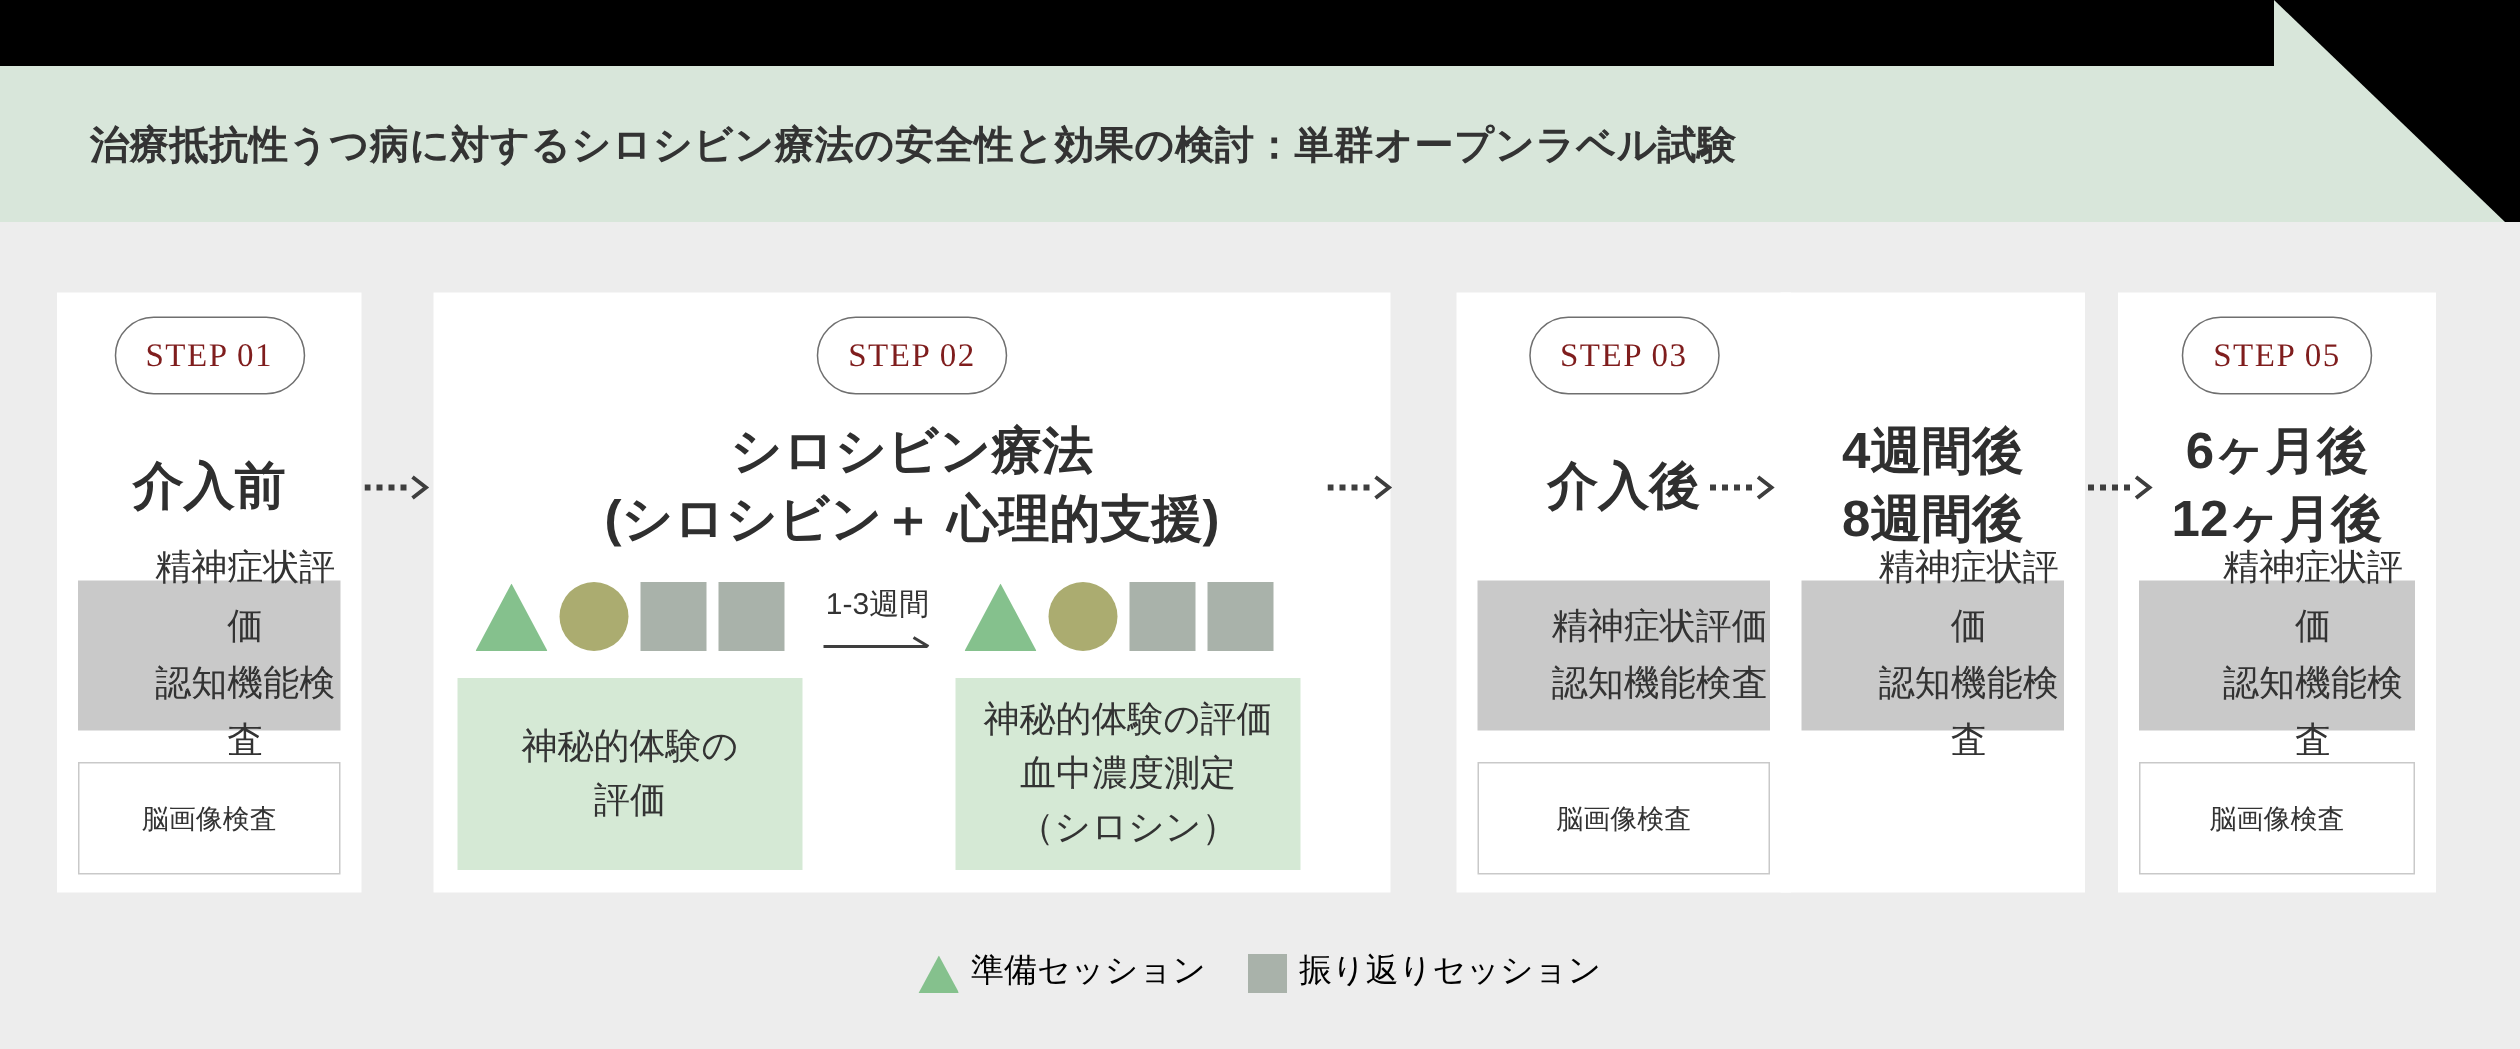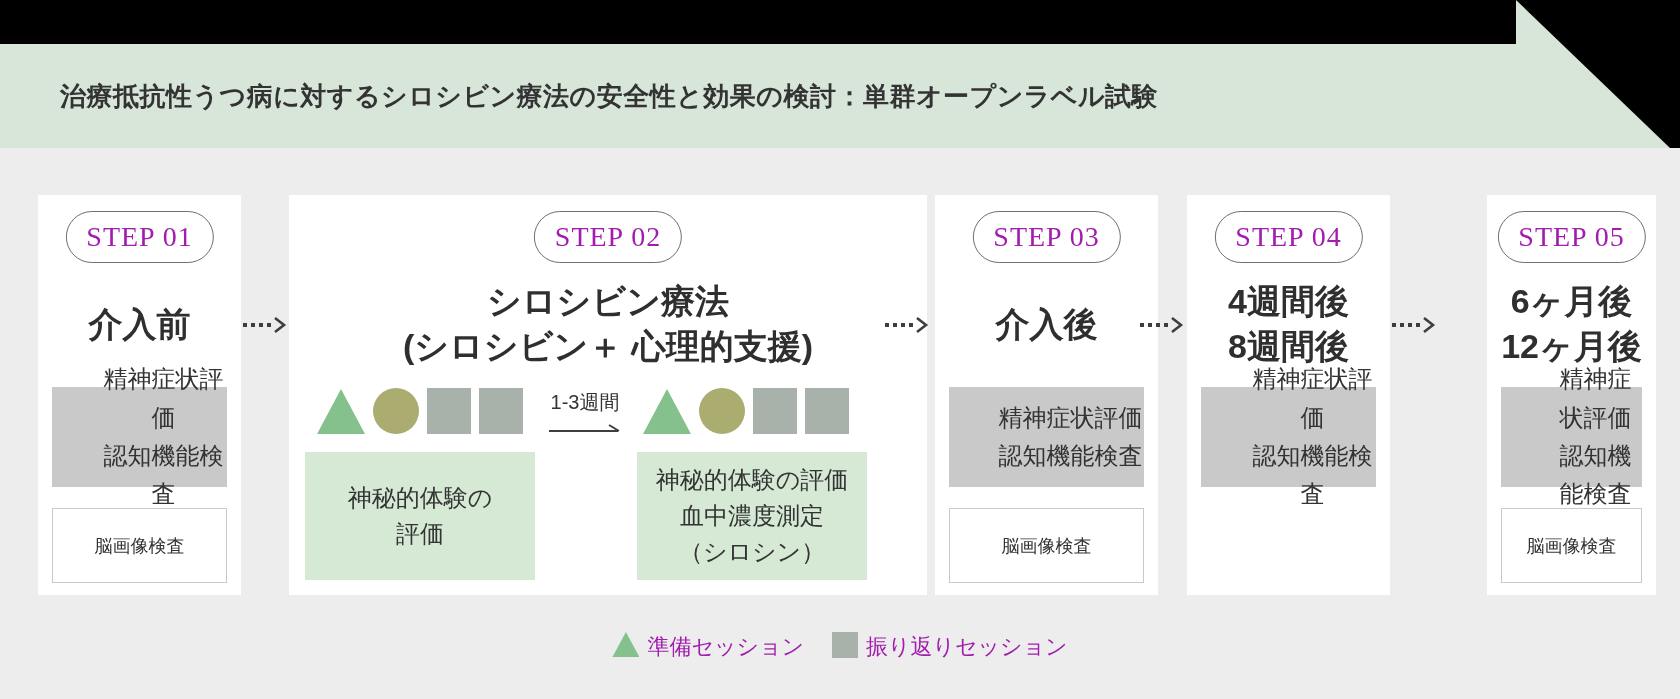--- a/index.html
+++ b/index.html
@@ -11,28 +11,28 @@
   .topbar{position:absolute;left:0;top:0;width:1516px;height:44px;background:var(--top_bar);}
   .corner{position:absolute;left:0;top:0;width:1680px;height:148px;background:var(--top_bar);
           clip-path:polygon(1516px 0px,1680px 0px,1680px 148px,1670px 148px);}
   .title{position:absolute;left:60px;top:44px;height:104px;margin:0;display:flex;align-items:center;
          font-size:26px;font-weight:700;color:var(--text_dark);letter-spacing:.5px;}
 
   
   .card{position:absolute;top:195px;height:400px;background:var(--card);}
   .card1{left:38px;width:203px;}
   .card2{left:289px;width:638px;}
-  .card3{left:935px;width:223px;}
+  .card3{left:971px;width:223px;}
   .card4{left:1187px;width:203px;}
-  .card5{left:1487px;width:169px;text-decoration:underline;}
+  .card5{left:1412px;width:212px;text-decoration:underline;}
 
   .pill{position:absolute;top:16px;left:50%;transform:translateX(-50%);height:50px;
         display:flex;align-items:center;padding:0 20px;border:1.5px solid var(--badge_border);
         border-radius:26px;font-family:"Liberation Serif","DejaVu Serif",serif;
-        font-size:28px;letter-spacing:1px;color:#a21caf;white-space:nowrap;}
+        font-size:22px;letter-spacing:1px;color:#7f1d1d;white-space:nowrap;}
 
   .heading{position:absolute;top:66px;left:0;right:0;height:126px;display:flex;align-items:center;
            justify-content:center;text-align:center;font-size:34px;font-weight:700;line-height:1.32;
            color:#2f2f2f;white-space:pre-line;}
 
   .graybox{position:absolute;top:192px;left:14px;right:14px;height:100px;background:var(--assessment_box);
            display:flex;align-items:center;justify-content:center;text-align:center;
            font-size:24px;line-height:1.6;color:var(--text_dark);white-space:pre-line;padding-left:48px;}
   .whitebox{position:absolute;top:313px;left:14px;right:14px;height:75px;background:var(--card);
            border:1.5px solid var(--imaging_border);box-sizing:border-box;display:flex;align-items:center;
@@ -59,21 +59,21 @@
 
   
   .flow{position:absolute;top:313px;width:44px;height:24px;}
   .flow rect{fill:var(--arrow);}
   .flow polyline{stroke:var(--arrow);stroke-width:2.6;fill:none;}
   .fa1{left:243px;} .fa2{left:885px;} .fa3{left:1140px;} .fa4{left:1392px;}
 
   
   .legend{position:absolute;left:0;top:630px;width:1680px;height:34px;display:flex;
           align-items:center;justify-content:center;gap:28px;}
-  .legend-item{display:flex;align-items:flex-start;gap:8px;font-size:22px;color:#a21caf;white-space:nowrap;}
+  .legend-item{display:flex;align-items:flex-end;gap:8px;font-size:22px;color:#000000;white-space:nowrap;}
   .tri.small{width:27px;height:25px;}
   .cir.small{width:25px;height:25px;}
   .sq.small{width:26px;height:26px;}
 </style>
 </head>
 <body>
 
 <div class="page">
 
   <div class="band"></div>
@@ -125,21 +125,20 @@
 
   <section class="card card3">
     <div class="pill">STEP 03</div>
     <div class="heading">介入後</div>
     <div class="graybox">精神症状評価
 認知機能検査</div>
     <div class="whitebox">脳画像検査</div>
   </section>
 
   <section class="card card4">
-    <div class="pill">STEP 04</div>
     <div class="heading">4週間後
 8週間後</div>
     <div class="graybox">精神症状評価
 認知機能検査</div>
   </section>
 
   <section class="card card5">
     <div class="pill">STEP 05</div>
     <div class="heading">6ヶ月後
 12ヶ月後</div>

